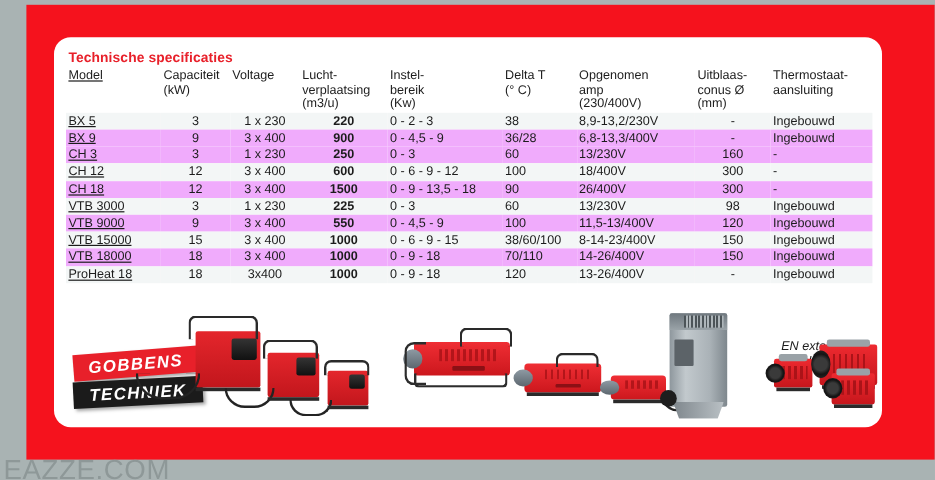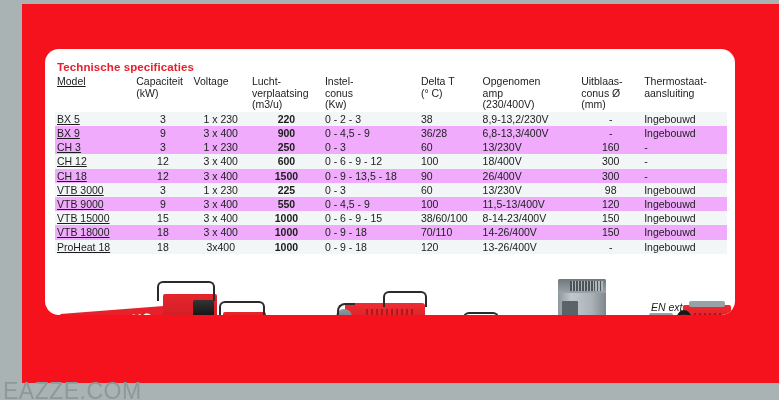--- a/index.html
+++ b/index.html
@@ -17,22 +17,22 @@
   
   .red-frame {
     position: absolute;
     left: 22px; top: 4px;
     width: 757px; height: 379px;
     background: #f5121d;
   }
   
   .panel {
     position: absolute;
-    left: 45px; top: 49px;
-    width: 690px; height: 266px;
+    left: 45px; top: 31px;
+    width: 690px; height: 325px;
     background: #ffffff;
     border-radius: 14px;
     overflow: hidden;
   }
   
   .watermark {
     position: absolute;
     left: 3px; top: 378px;
     font-size: 23px;
     letter-spacing: 0.5px;
@@ -190,21 +190,21 @@
       <thead>
         <tr>
           <th class="c-model">Model</th>
           <th class="c-cap">Capaciteit
 (kW)</th>
           <th class="c-volt">Voltage</th>
           <th class="c-lucht">Lucht-
 verplaatsing
 (m3/u)</th>
           <th class="c-instel">Instel-
-conus
+bereik
 (Kw)</th>
           <th class="c-delta">Delta T
 (° C)</th>
           <th class="c-amp">Opgenomen
 amp
 (230/400V)</th>
           <th class="c-uitbl">Uitblaas-
 conus Ø
 (mm)</th>
           <th class="c-therm">Thermostaat-

